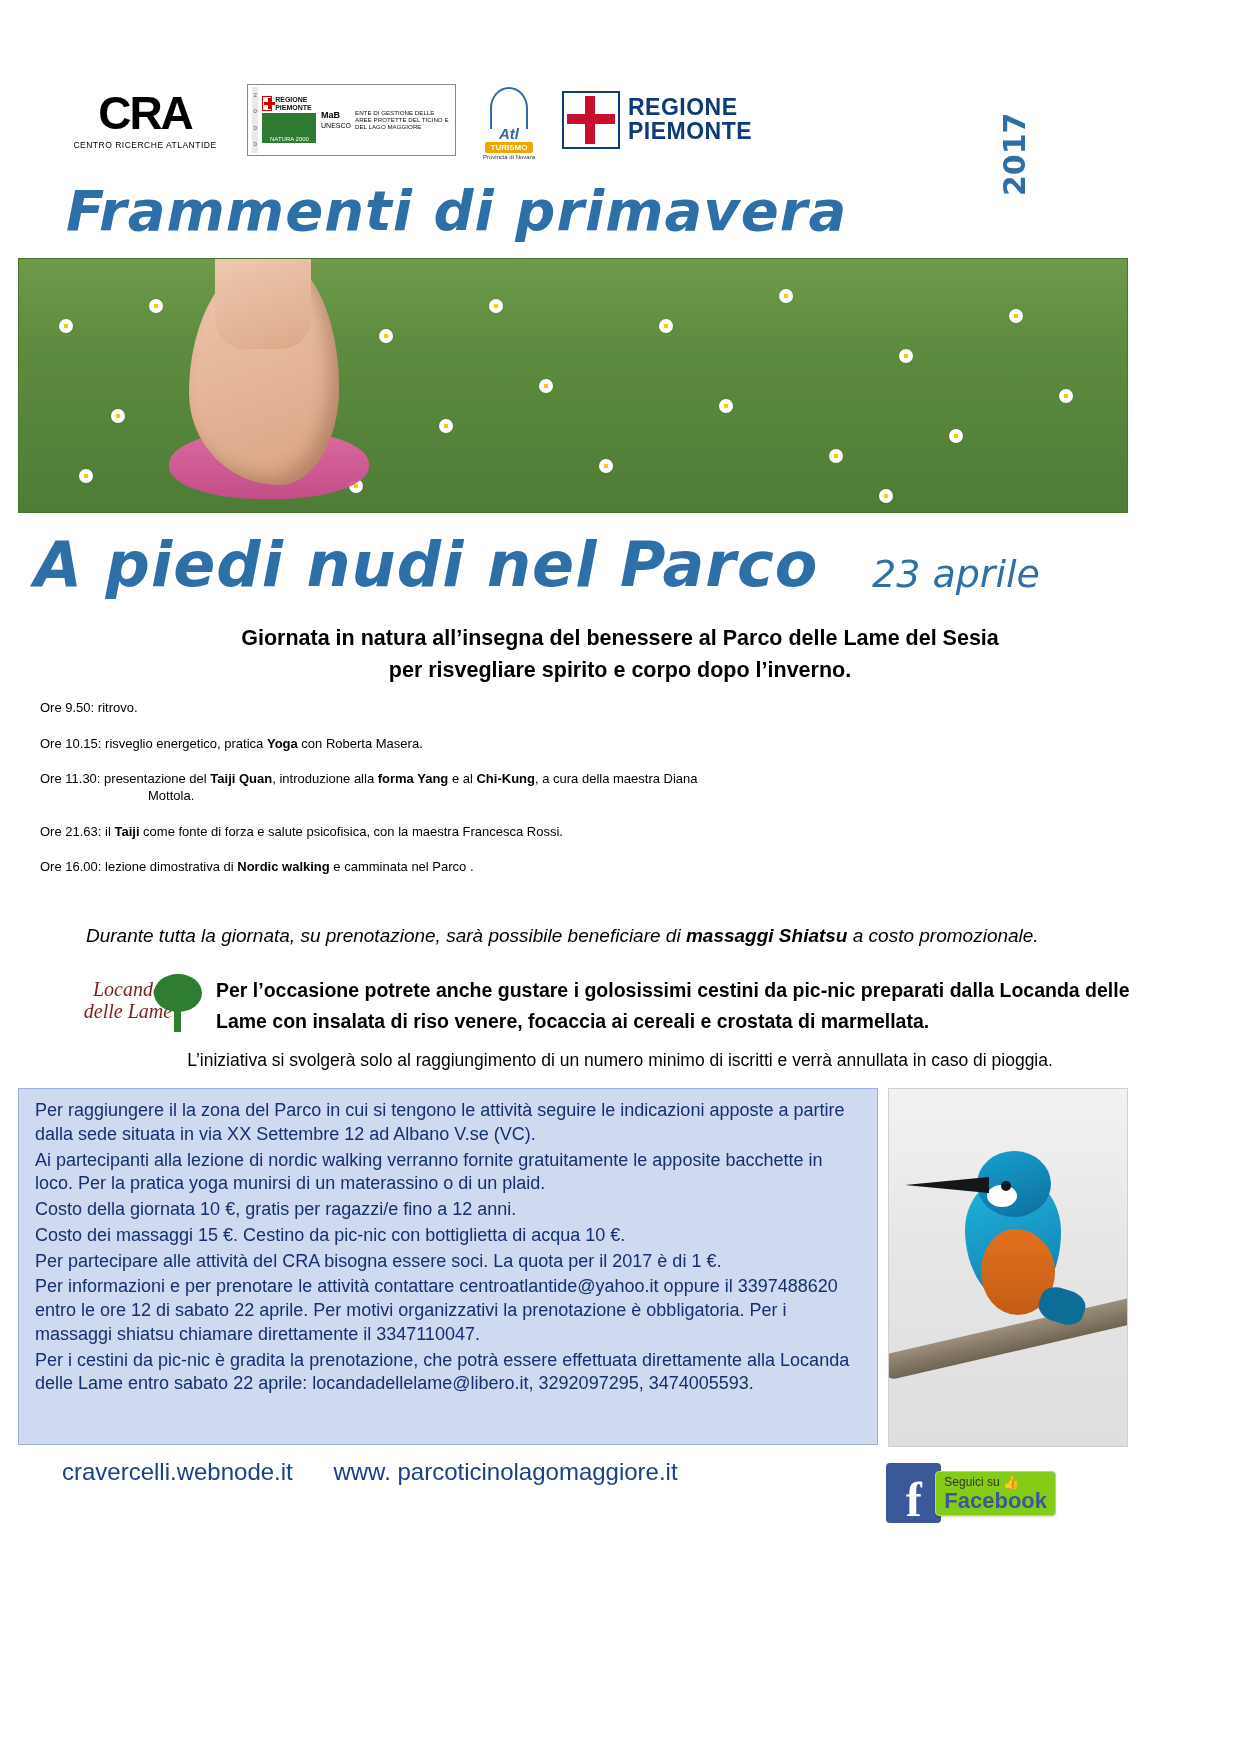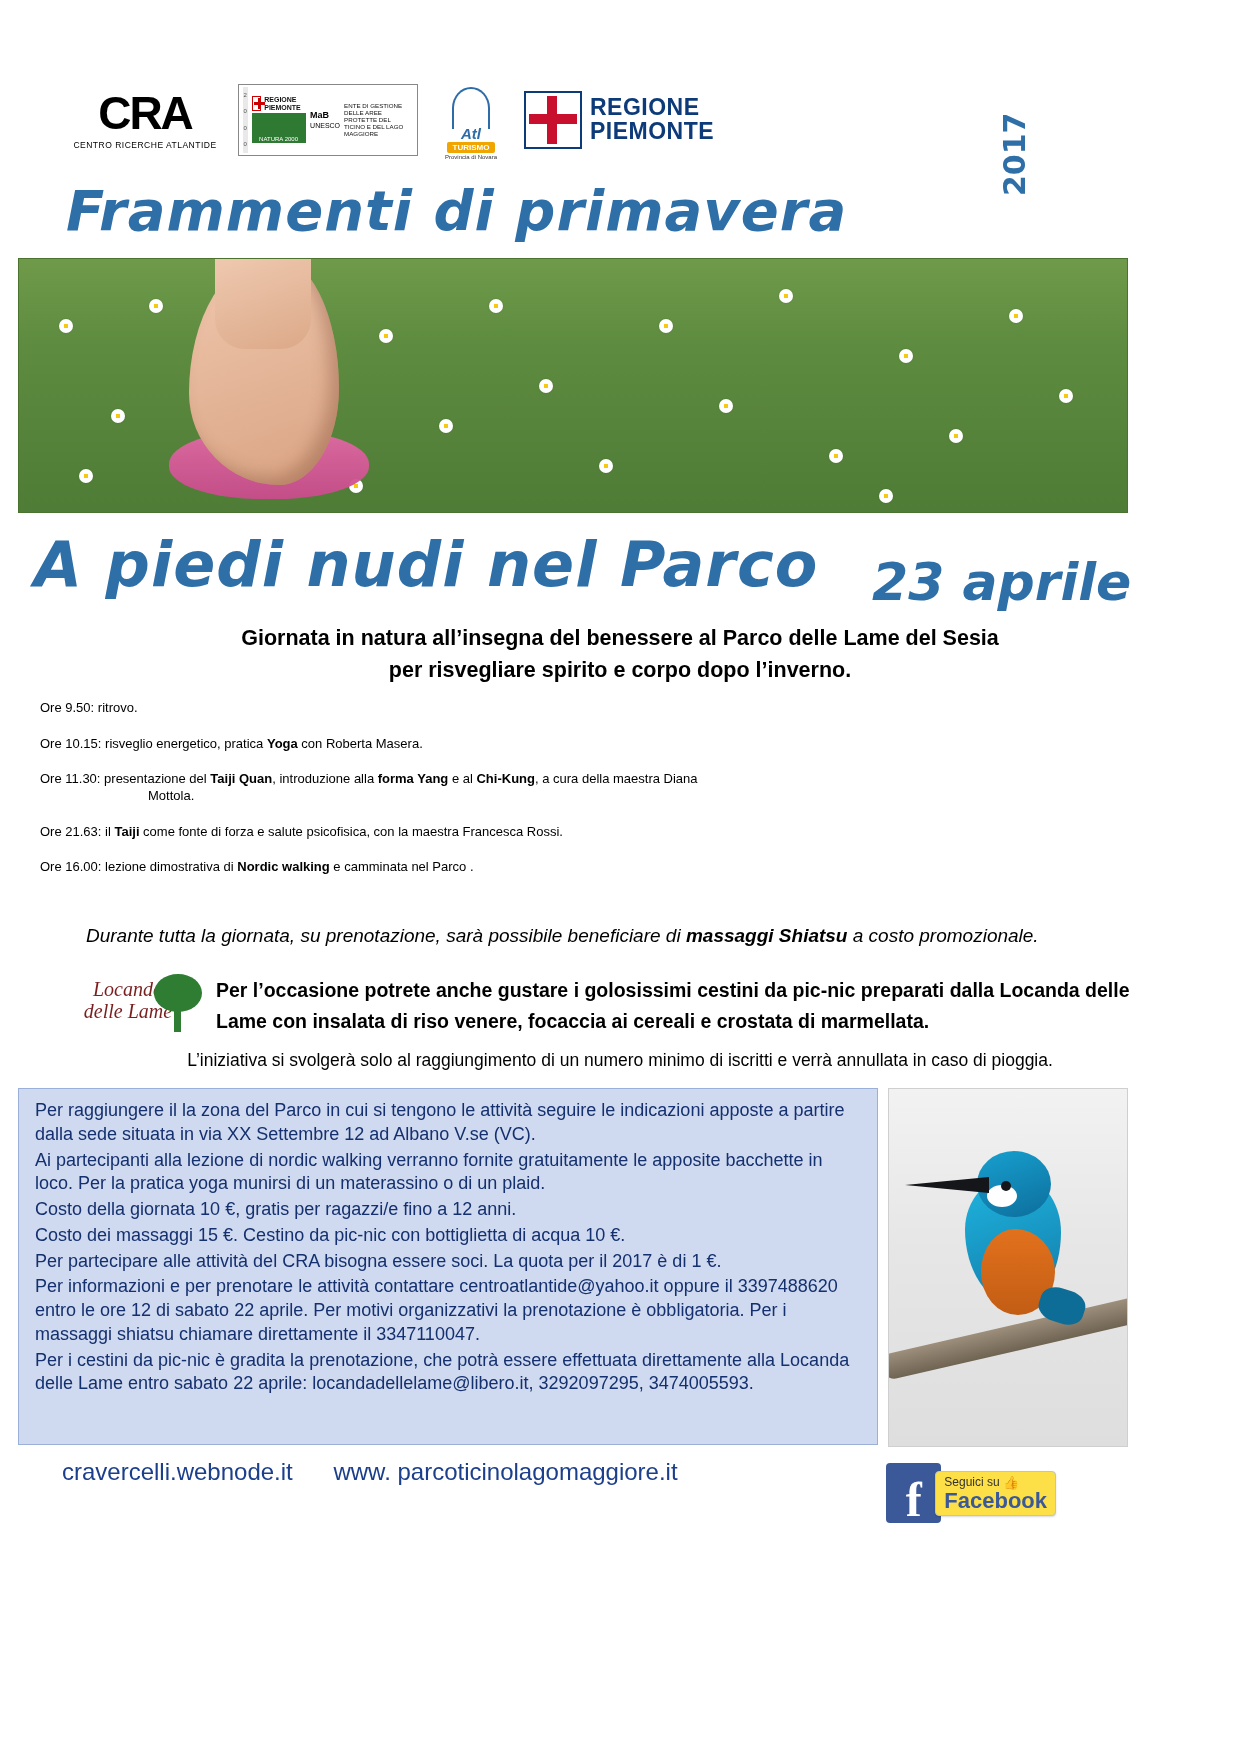--- a/index.html
+++ b/index.html
@@ -19,22 +19,22 @@
     display:flex;align-items:center;gap:18px;
   }
   .logo-cra{width:150px;height:78px;display:flex;flex-direction:column;align-items:center;justify-content:center;}
   .logo-cra .word{
     font-family:"Liberation Sans", sans-serif;
     font-weight:bold;font-size:46px;letter-spacing:-2px;color:#000;line-height:1;
   }
   .logo-cra .sub{font-size:8.5px;letter-spacing:.5px;margin-top:4px;color:#000;}
 
   .logo-box{
-    border:1px solid #888;height:72px;width:180px;display:flex;align-items:center;
-    padding:2px 4px;box-sizing:border-box;gap:4px;background:#fff;
+    border:1px solid #888;height:72px;width:209px;display:flex;align-items:center;
+    padding:2px 4px;box-sizing:border-box;gap:4px;background:#fff;margin-left:9px;
   }
   .logo-box .strip{width:16px;height:100%;background:#e9e9e9;display:flex;flex-direction:column;justify-content:space-around;align-items:center;font-size:6px;color:#555;}
   .logo-box .col{display:flex;flex-direction:column;justify-content:center;gap:2px;}
   .mini-flag{display:flex;align-items:center;gap:3px;}
   .mini-flag .cross{width:13px;height:13px;background:#fff;border:1px solid #c00;position:relative;}
   .mini-flag .cross:before{content:"";position:absolute;left:5px;top:1px;width:3px;height:11px;background:#c00;}
   .mini-flag .cross:after{content:"";position:absolute;top:5px;left:1px;width:11px;height:3px;background:#c00;}
   .mini-flag .txt{font-size:7px;font-weight:bold;line-height:1.05;color:#111;}
   .nat2000{width:54px;height:30px;background:#2f7a33;color:#fff;font-size:6px;display:flex;align-items:flex-end;justify-content:center;padding-bottom:1px;box-sizing:border-box;}
   .mab{font-size:9px;font-weight:bold;}
@@ -98,21 +98,21 @@
   
   .title-sub{
     position:absolute;left:34px;top:528px;
     font-family:"DejaVu Sans", sans-serif;
     font-weight:bold;font-style:italic;
     font-size:62px;color:#2f6fa8;letter-spacing:1px;white-space:nowrap;
   }
   .title-date{
     position:absolute;left:872px;top:552px;
     font-family:"DejaVu Sans", sans-serif;
-    font-weight:bold;font-style:italic;font-size:52px;color:#2f6fa8;white-space:nowrap;
+    font-weight:normal;font-style:italic;font-size:38px;color:#2f6fa8;white-space:nowrap;
   }
 
   .lead{
     position:absolute;left:60px;top:622px;width:1120px;
     text-align:center;font-weight:bold;font-size:21.5px;line-height:1.5;color:#000;
   }
 
   
   .program{position:absolute;left:40px;top:700px;width:1160px;font-size:13px;line-height:1.28;}
   .prow{margin-bottom:19px;}
@@ -208,21 +208,21 @@
     position:absolute;left:886px;top:1460px;width:170px;height:66px;
     display:flex;align-items:center;
   }
   .fb .f{
     width:60px;height:60px;background:#3b5998;color:#fff;
     font-family:"Liberation Serif", serif;font-weight:bold;font-size:48px;
     display:flex;align-items:flex-end;justify-content:center;line-height:.95;
     border-radius:4px;
   }
   .fb .panel{
-    margin-left:-6px;background:#fde047;border:1px solid #b9c4d8;border-radius:4px;
+    margin-left:-6px;background:#84cc16;border:1px solid #b9c4d8;border-radius:4px;
     padding:3px 8px;box-shadow:0 1px 2px rgba(0,0,0,.15);
   }
   .fb .seg{font-size:12px;color:#333;display:flex;align-items:center;gap:4px;}
   .fb .thumb{font-size:13px;}
   .fb .fbname{font-size:22px;font-weight:bold;color:#3b5998;line-height:1;}
 </style>
 </head>
 <body>
 
 <div class="page">

